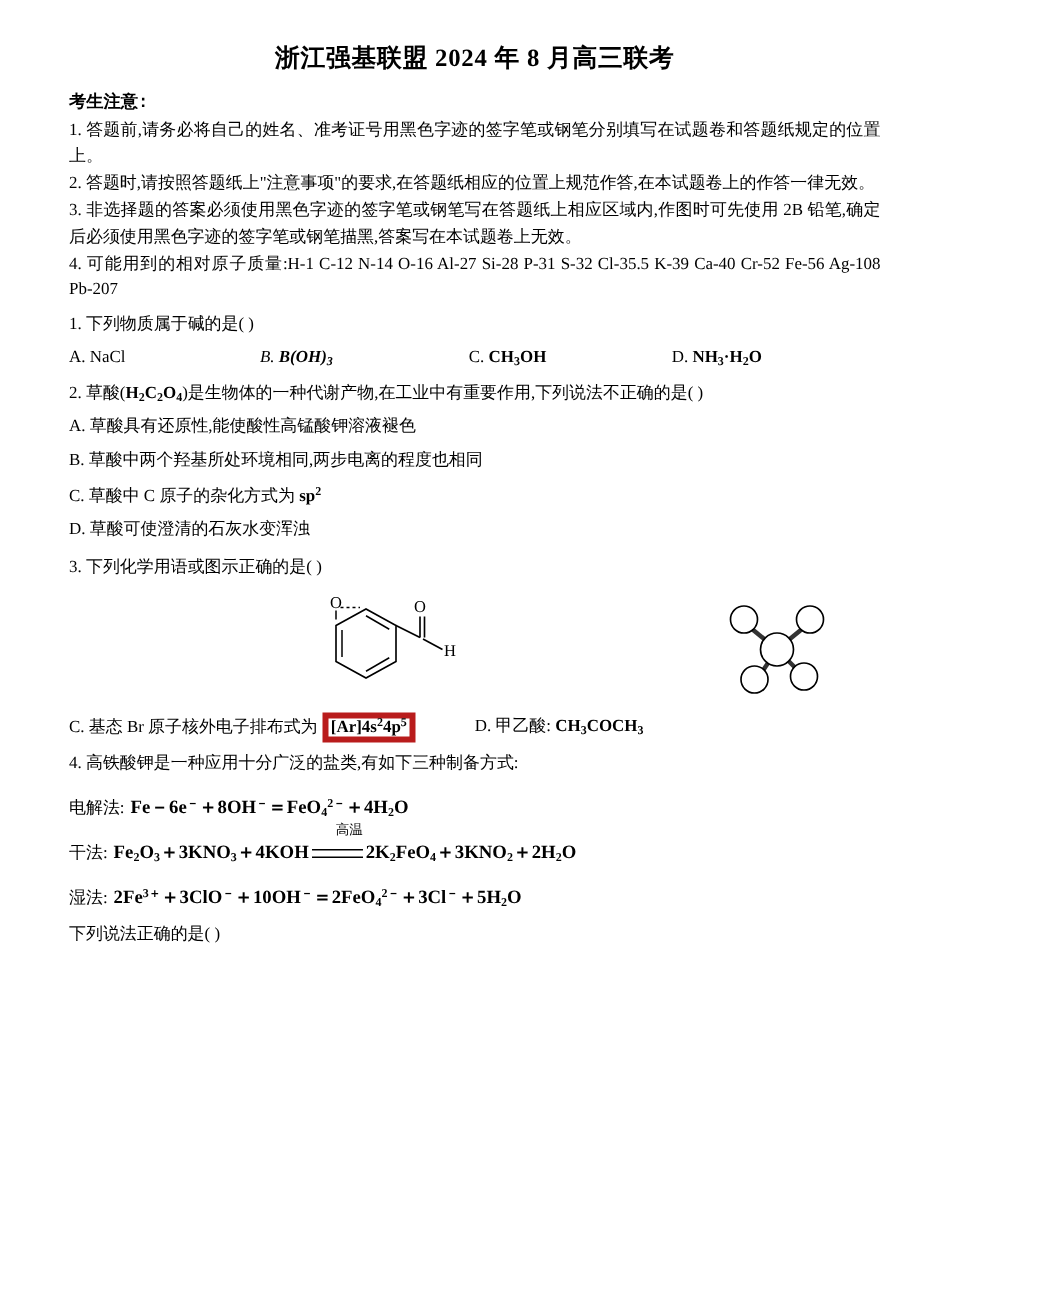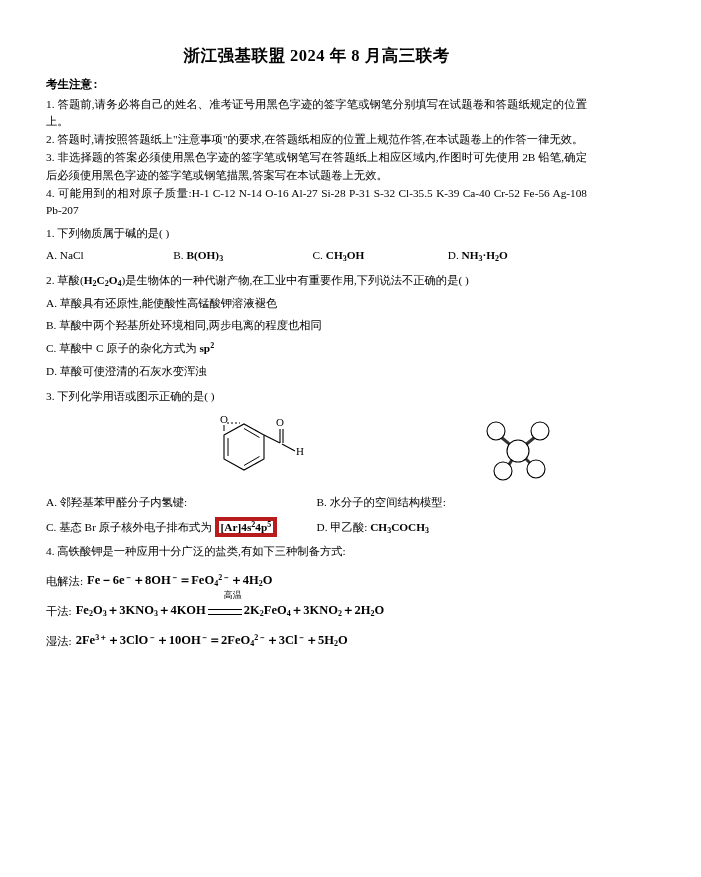--- a/index.html
+++ b/index.html
@@ -13,21 +13,21 @@
     font-family: "Liberation Serif", "DejaVu Serif", serif;
     color: #000000;
     font-size: 11px;
     position: relative;
     overflow: hidden;
   }
   .page {
     width: 633px;
     height: 877px;
     box-sizing: border-box;
-    padding: 33px 46px 10px 46px;
+    padding: 16px 46px 10px 46px;
     position: relative;
   }
   .title {
     text-align: center;
     font-weight: bold;
     font-size: 16.5px;
     letter-spacing: 0.5px;
     margin-top: 12px;
     margin-bottom: 10px;
   }
@@ -67,21 +67,21 @@
   .opts {
     display: flex;
     font-size: 11.3px;
     line-height: 1.7;
     margin-top: 4px;
   }
   .opts > div {
     white-space: nowrap;
   }
   .opt-a { width: 128px; }
-  .opt-b { width: 140px; }
+  .opt-b { width: 140px; font-style: italic; }
   .opt-c { width: 136px; }
   .opt-d { width: 140px; }
   .opt-line2 {
     display: flex;
     font-size: 11.3px;
     line-height: 1.7;
     margin-top: 6px;
   }
   .opt-half { width: 50%; }
   .bold { font-weight: bold; }
@@ -227,24 +227,20 @@
         <circle cx="20" cy="20" r="9" fill="#fff" stroke="#000" stroke-width="1.1"></circle>
         <circle cx="64" cy="20" r="9" fill="#fff" stroke="#000" stroke-width="1.1"></circle>
         <circle cx="42" cy="40" r="11" fill="#fff" stroke="#000" stroke-width="1.1"></circle>
         <circle cx="27" cy="60" r="9" fill="#fff" stroke="#000" stroke-width="1.1"></circle>
         <circle cx="60" cy="58" r="9" fill="#fff" stroke="#000" stroke-width="1.1"></circle>
       </svg>
     </div>
   </div>
 
   <div class="opt-line2">
-    <div class="opt-half">A. 邻羟基苯甲醛分子内氢键:</div>
-    <div class="opt-half">B. 水分子的空间结构模型:</div>
-  </div>
-  <div class="opt-line2">
     <div class="opt-half">
       <span>C. 基态 Br 原子核外电子排布式为</span>
       <span class="boxed">[Ar]4s<span class="sup">2</span>4p<span class="sup">5</span></span>
     </div>
     <div class="opt-half">
       <span>D. 甲乙酸:</span>
       <span class="bold">CH<span class="sub">3</span>COCH<span class="sub">3</span></span>
     </div>
   </div>
 
@@ -266,14 +262,15 @@
       <span class="arrow-body"></span>
     </span>
     <span class="eq">2K<span class="sub">2</span>FeO<span class="sub">4</span>＋3KNO<span class="sub">2</span>＋2H<span class="sub">2</span>O</span>
   </div>
 
   <div class="eqline">
     <span class="eqlabel">湿法:</span>
     <span class="eq">2Fe<span class="sup">3＋</span>＋3ClO<span class="sup">－</span>＋10OH<span class="sup">－</span>＝2FeO<span class="sub">4</span><span class="sup">2－</span>＋3Cl<span class="sup">－</span>＋5H<span class="sub">2</span>O</span>
   </div>
 
+  <div class="q">下列说法正确的是(      )</div>
 
 </div>
 
 </body></html>

